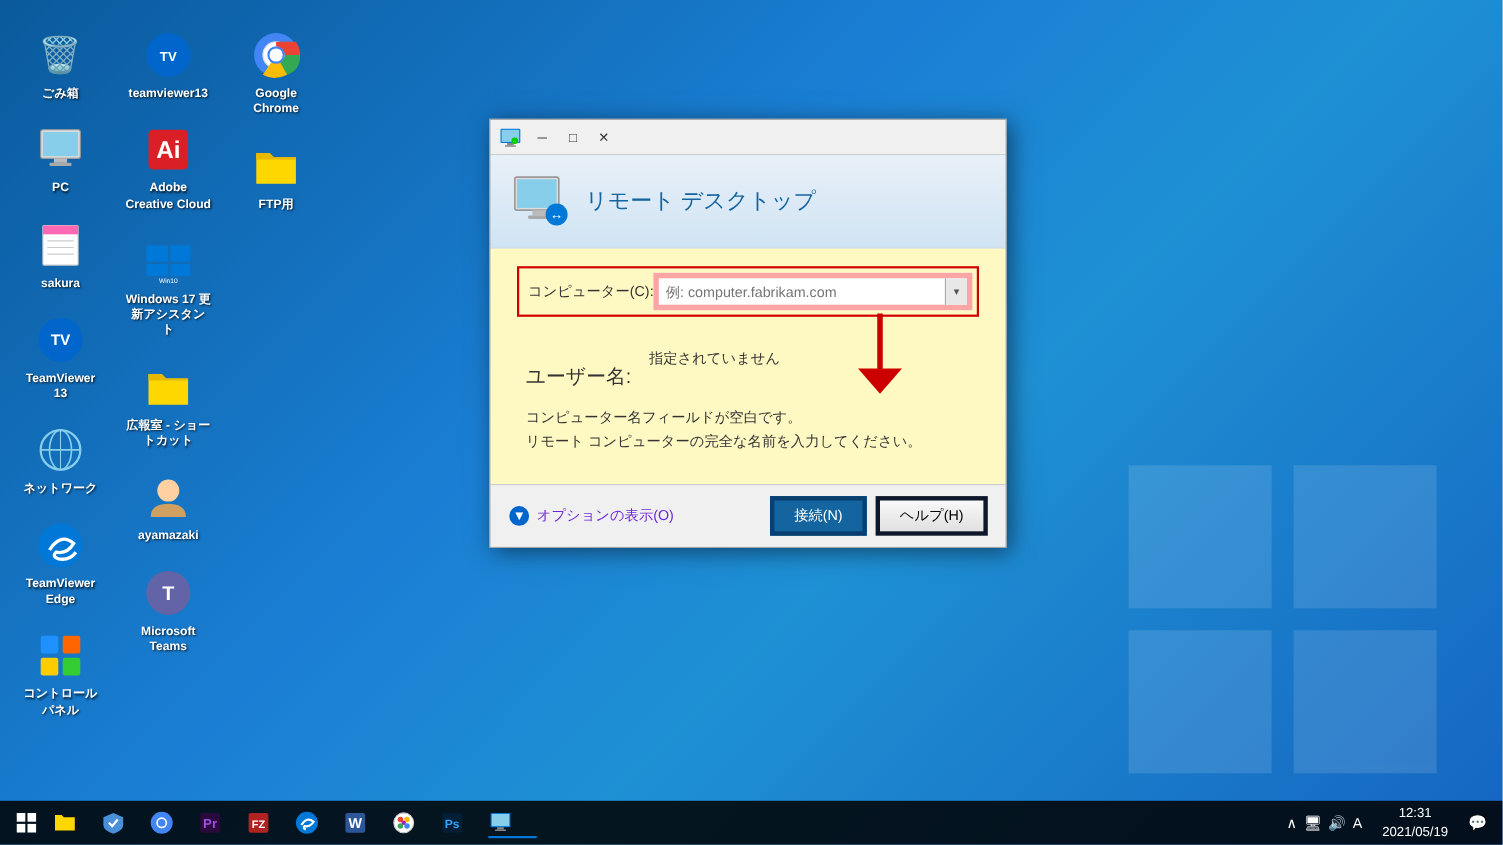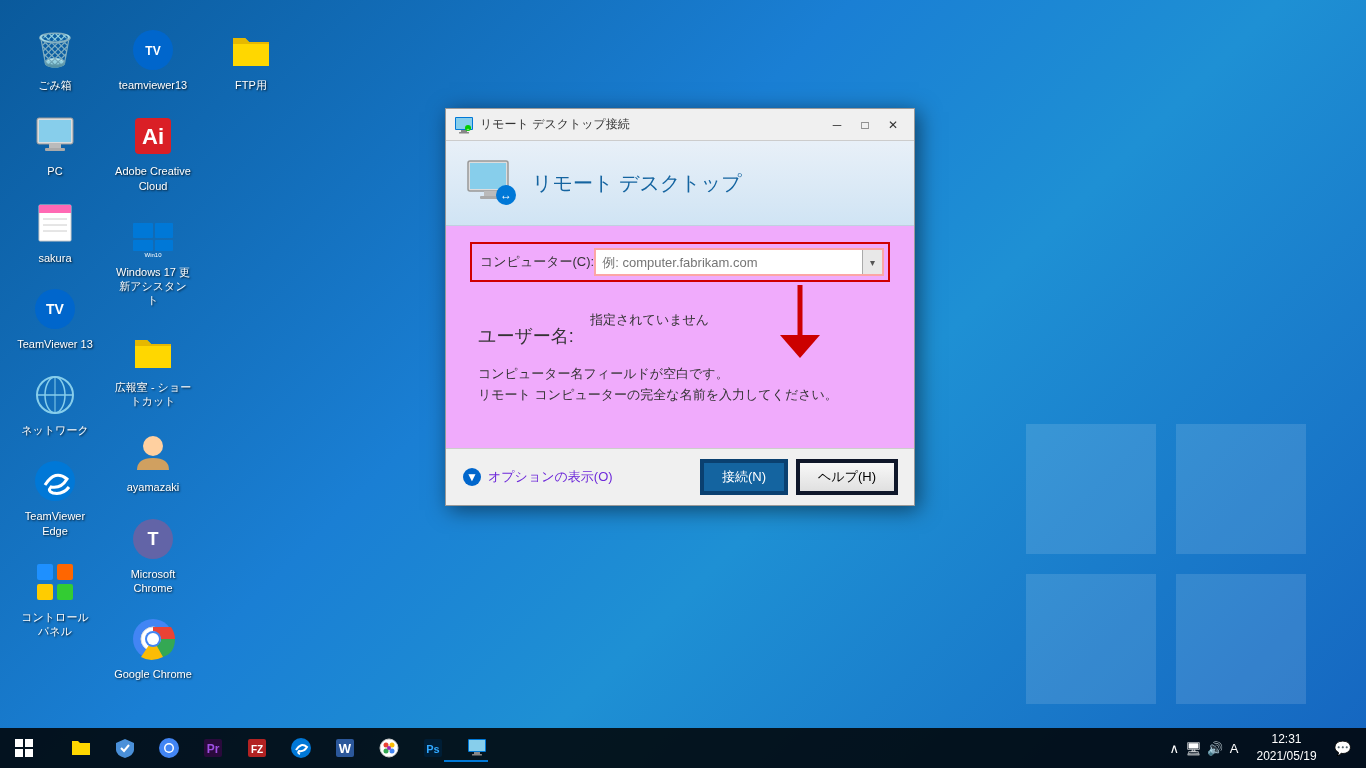--- a/index.html
+++ b/index.html
@@ -46,20 +46,21 @@
       font-size: 32px;
       margin-bottom: 4px;
     }
     .desktop-icon .icon-label {
       color: white;
       font-size: 11px;
       text-align: center;
       text-shadow: 1px 1px 2px rgba(0,0,0,0.8);
       line-height: 1.3;
       word-break: break-word;
+      font-weight: bold;
     }
 
     
     .taskbar {
       position: absolute;
       bottom: 0; left: 0;
       width: 100%;
       height: 40px;
       background: rgba(0, 0, 0, 0.85);
       display: flex;
@@ -77,21 +78,21 @@
     .taskbar-icons {
       display: flex;
       align-items: center;
       height: 100%;
     }
     .taskbar-icon {
       width: 44px;
       height: 28px;
       display: flex;
       align-items: center;
-      justify-content: flex-end;
+      justify-content: flex-start;
       cursor: pointer;
       font-size: 20px;
       position: relative;
     }
     .taskbar-icon.active {
       border-bottom: 2px solid #0078d7;
     }
     .taskbar-right {
       margin-left: auto;
       display: flex;
@@ -185,43 +186,43 @@
       font-weight: normal;
       line-height: 1.2;
     }
     .rdp-header-text h2 {
       font-size: 22px;
       color: #1464a0;
       font-weight: normal;
     }
 
     .rdp-body {
-      padding: 16px 24px 30px;
-      background: #f0abfc;
+      padding: 16px 24px 16px;
+      background: #fef9c3;
     }
     .rdp-field-row {
       display: flex;
       align-items: center;
       margin-bottom: 10px;
       border: 2px solid #d00000;
       padding: 4px 0;
     }
     .rdp-field-label {
       font-size: 13px;
       color: #333;
       min-width: 120px;
       padding-left: 8px;
       white-space: nowrap;
     }
     .rdp-field-input-wrap {
       flex: 1;
       display: flex;
       align-items: center;
       background: white;
-      border: 2px solid #fca5a5;
+      border: 5px solid #fca5a5;
       margin-right: 4px;
     }
     .rdp-field-input {
       flex: 1;
       border: none;
       outline: none;
       font-size: 13px;
       padding: 3px 6px;
       color: #999;
       font-family: 'Segoe UI', Meiryo, sans-serif;
@@ -462,21 +463,21 @@
       <div class="icon-label">ayamazaki</div>
     </div>
 
     <div class="desktop-icon">
       <div class="icon-img">
         <svg width="44" height="44" viewBox="0 0 44 44">
           <circle cx="22" cy="22" r="20" fill="#6264a7"></circle>
           <text x="22" y="28" text-anchor="middle" fill="white" font-size="18" font-weight="bold">T</text>
         </svg>
       </div>
-      <div class="icon-label">Microsoft Chrome</div>
+      <div class="icon-label">Microsoft Teams</div>
     </div>
 
     <div class="desktop-icon">
       <div class="icon-img">
         <svg width="44" height="44" viewBox="0 0 44 44">
           <circle cx="22" cy="22" r="20" fill="#4285f4"></circle>
           <circle cx="22" cy="22" r="12" fill="white" stroke="#ddd" stroke-width="1"></circle>
           <path d="M22 10 L40 10 Q44 16 44 22 L30 22 Q29 16 22 14 Z" fill="#ea4335"></path>
           <path d="M44 22 Q44 36 32 40 L24 28 Q30 26 30 22 Z" fill="#34a853"></path>
           <path d="M32 40 Q20 46 10 40 L18 28 Q14 22 22 22 Z" fill="#fbbc05"></path>
@@ -506,21 +507,20 @@
     <div class="rdp-titlebar-icon">
       <svg width="20" height="20" viewBox="0 0 20 20">
         <rect x="1" y="2" width="18" height="13" rx="1" fill="#0078d7"></rect>
         <rect x="2" y="3" width="16" height="11" fill="#87ceeb"></rect>
         <rect x="7" y="15" width="6" height="2" fill="#888"></rect>
         <rect x="5" y="17" width="10" height="1.5" rx="0.5" fill="#888"></rect>
         <circle cx="14" cy="13" r="3" fill="#00cc00"></circle>
         <text x="14" y="14.5" text-anchor="middle" fill="white" font-size="4" font-weight="bold">↔</text>
       </svg>
     </div>
-    <span class="rdp-titlebar-text">リモート デスクトップ接続</span>
     <div class="rdp-titlebar-buttons">
       <button class="rdp-titlebar-btn">─</button>
       <button class="rdp-titlebar-btn">□</button>
       <button class="rdp-titlebar-btn close">✕</button>
     </div>
   </div>
 
   <div class="rdp-header">
     <div class="rdp-header-icon">
       <svg width="52" height="52" viewBox="0 0 52 52">

